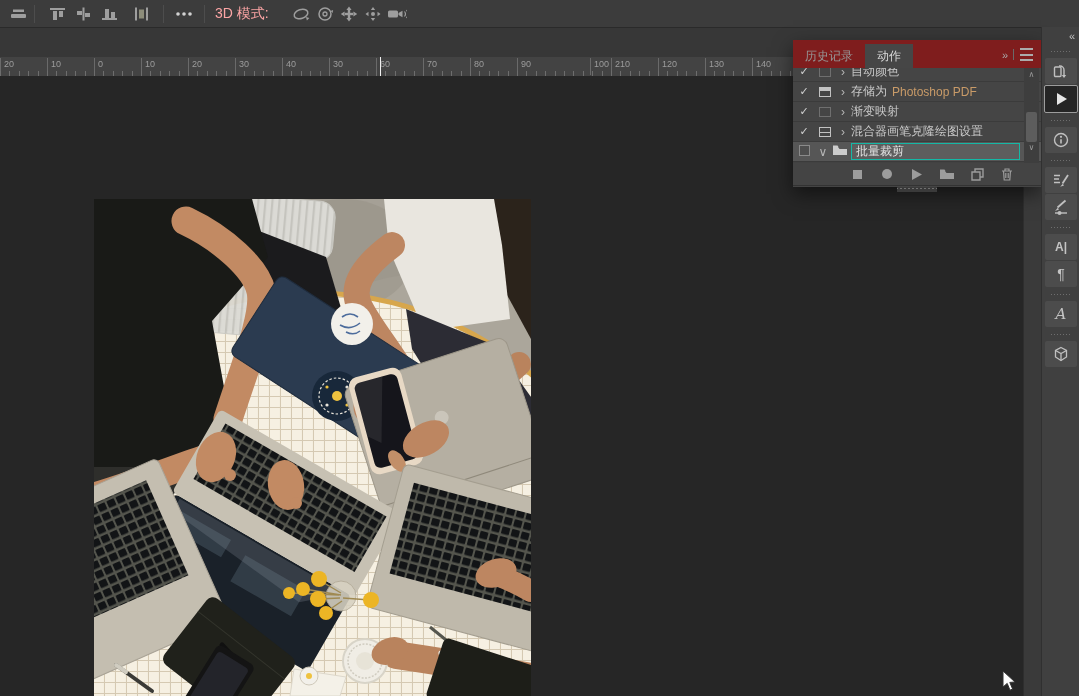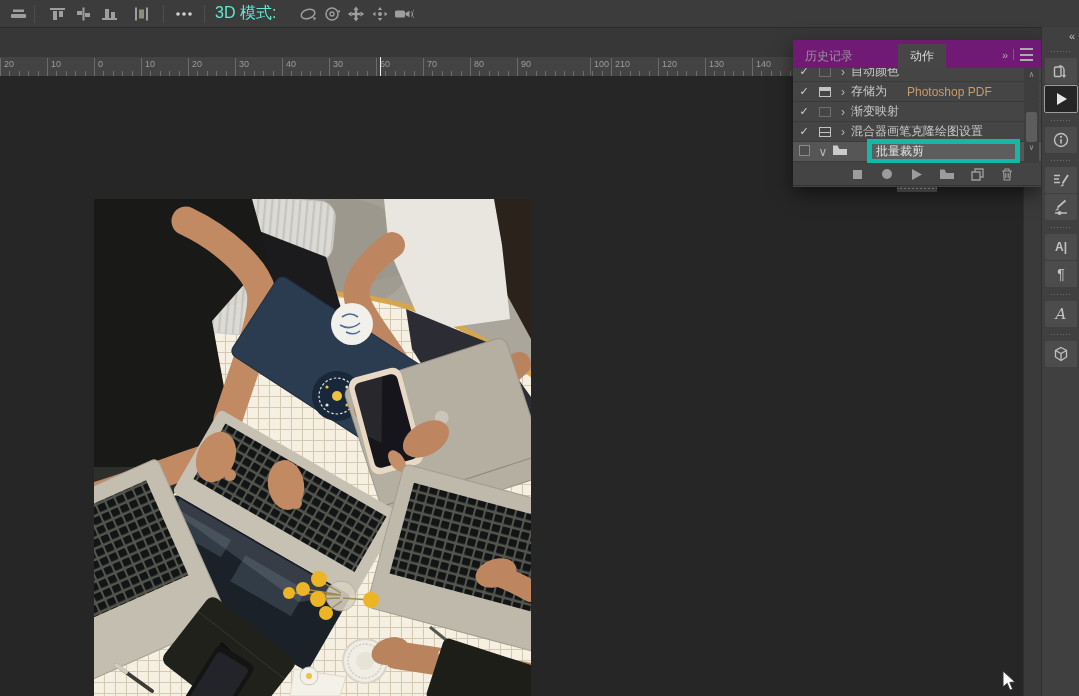--- a/index.html
+++ b/index.html
@@ -3,64 +3,64 @@
 <meta charset="utf-8">
 <style>
   html,body{margin:0;padding:0;background:#1b1b1b;}
   #app{position:relative;width:1079px;height:696px;overflow:hidden;
        font-family:"Liberation Sans",sans-serif;background:#262626;user-select:none;}
   
   .options-bar{position:absolute;left:0;top:0;width:1079px;height:27px;background:#3c3c3c;
                border-bottom:1px solid #2a2a2a;display:flex;align-items:center;}
   .oi{width:20px;height:18px;display:flex;align-items:center;justify-content:center;flex:0 0 auto;}
   .sep{width:1px;height:18px;background:#4d4d4d;margin:0 6px;flex:0 0 auto;}
-  .mode-label{color:#5eead4;font-size:16px;margin:0 8px 0 4px;white-space:nowrap;}
+  .mode-label{color:#fca5a5;font-size:14px;margin:0 8px 0 4px;white-space:nowrap;}
   
   .chrome-strip{position:absolute;left:0;top:28px;width:1079px;height:29px;background:#373737;}
   .ruler{position:absolute;left:0;top:57px;width:1023px;height:19px;background:#434343;
          border-bottom:1px solid #1e1e1e;overflow:hidden;}
   .ruler::after{content:"";position:absolute;left:0;bottom:0;width:100%;height:5px;
     background:repeating-linear-gradient(90deg,#6d6d6d 0 1px,transparent 1px 9.4px);}
   .rl{position:absolute;top:1px;height:17px;border-left:1px solid #6a6a6a;
       padding-left:3px;font-size:9px;color:#9c9c9c;line-height:12px;}
   .ruler-marker{position:absolute;left:380px;top:0;width:1px;height:19px;background:#f0f0f0;}
   
   .canvas{position:absolute;left:0;top:76px;width:1023px;height:620px;background:#262626;}
   .photo{position:absolute;left:94px;top:123px;width:437px;height:497px;overflow:hidden;}
   .doc-scrollbar{position:absolute;left:1023px;top:76px;width:18px;height:620px;background:#3a3a3a;
                  border-left:1px solid #2e2e2e;}
   
   .panel{position:absolute;left:793px;top:40px;width:248px;height:147px;background:#444444;
          box-shadow:0 7px 18px rgba(0,0,0,.5);font-size:12px;}
-  .p-tabs{height:28px;background:#701a75;display:flex;align-items:flex-end;position:relative;gap:33px;}
+  .p-tabs{height:28px;background:#7f1d1d;display:flex;align-items:flex-end;position:relative;}
   .p-tab{height:24px;line-height:24px;padding:0 12px;color:#969696;}
   .p-tab.active{background:#464646;color:#d8d8d8;}
   .p-tabs-right{position:absolute;right:8px;top:8px;display:flex;align-items:center;gap:6px;color:#aaaaaa;}
   .dbl{font-size:11px;letter-spacing:-1px;}
   .vbar{width:1px;height:11px;background:#6a6a6a;}
   .hamb{width:13px;height:9px;border-top:2px solid #ababab;border-bottom:2px solid #ababab;
         background:linear-gradient(#ababab,#ababab) center/13px 2px no-repeat;}
   .p-body{position:relative;height:95px;overflow:hidden;background:#424242;}
   .p-row{height:19px;display:flex;align-items:center;background:#454545;
          border-bottom:1px solid #3b3b3b;color:#c9c9c9;}
   .p-row.first{margin-top:-6px;}
   .p-row.selected{background:#565656;}
   .c-check{width:22px;text-align:center;color:#d2d2d2;font-size:11px;flex:0 0 auto;}
   .c-toggle{width:20px;display:flex;justify-content:center;flex:0 0 auto;}
   .tog{width:12px;height:10px;border:1px solid #c2c2c2;box-sizing:border-box;}
   .tog.top::before{content:"";display:block;height:3px;background:#c2c2c2;}
   .tog.mid::before{content:"";display:block;height:4px;border-bottom:1px solid #c2c2c2;}
   .tog.empty{border-color:#6f6f6f;}
   .c-expand{width:16px;color:#b5b5b5;text-align:center;flex:0 0 auto;font-size:12px;}
   .row-text{white-space:nowrap;}
-  .accent{margin-left:20px;}
+  .accent{margin-left:5px;}
   .checkbox{width:11px;height:11px;border:1px solid #8a8a8a;box-sizing:border-box;background:#4e4e4e;}
   .folder-ic{flex:0 0 auto;margin:0 3px 0 1px;}
-  .name-field{flex:1;height:15px;line-height:15px;background:#5d5d5d;border:5px solid #14b8a6;
-              color:#e2e2e2;padding:0 4px;margin-right:21px;white-space:nowrap;overflow:hidden;margin-left:16px;}
+  .name-field{flex:1;height:15px;line-height:15px;background:#5d5d5d;border:1px solid #14b8a6;
+              color:#e2e2e2;padding:0 4px;margin-right:21px;white-space:nowrap;overflow:hidden;}
   .p-scroll{position:absolute;right:2px;top:0;width:15px;height:95px;background:#3e3e3e;}
   .p-scroll .arr{position:absolute;left:0;width:15px;text-align:center;color:#9a9a9a;font-size:8px;}
   .p-thumb{position:absolute;left:2px;top:44px;width:11px;height:30px;background:#5d5d5d;border-radius:2px;}
   .p-buttons{height:22px;display:flex;align-items:center;gap:14px;padding-left:56px;background:#444444;}
   .pb{width:16px;height:14px;display:flex;align-items:center;justify-content:center;}
   .p-foot{height:5px;background:#3a3a3a;border-top:1px solid #333;
     background-image:radial-gradient(circle,#707070 35%,transparent 40%);
     background-size:4px 3px;background-repeat:repeat-x;background-position:center 1px;
     background-clip:content-box;padding:1px 104px;}
   

